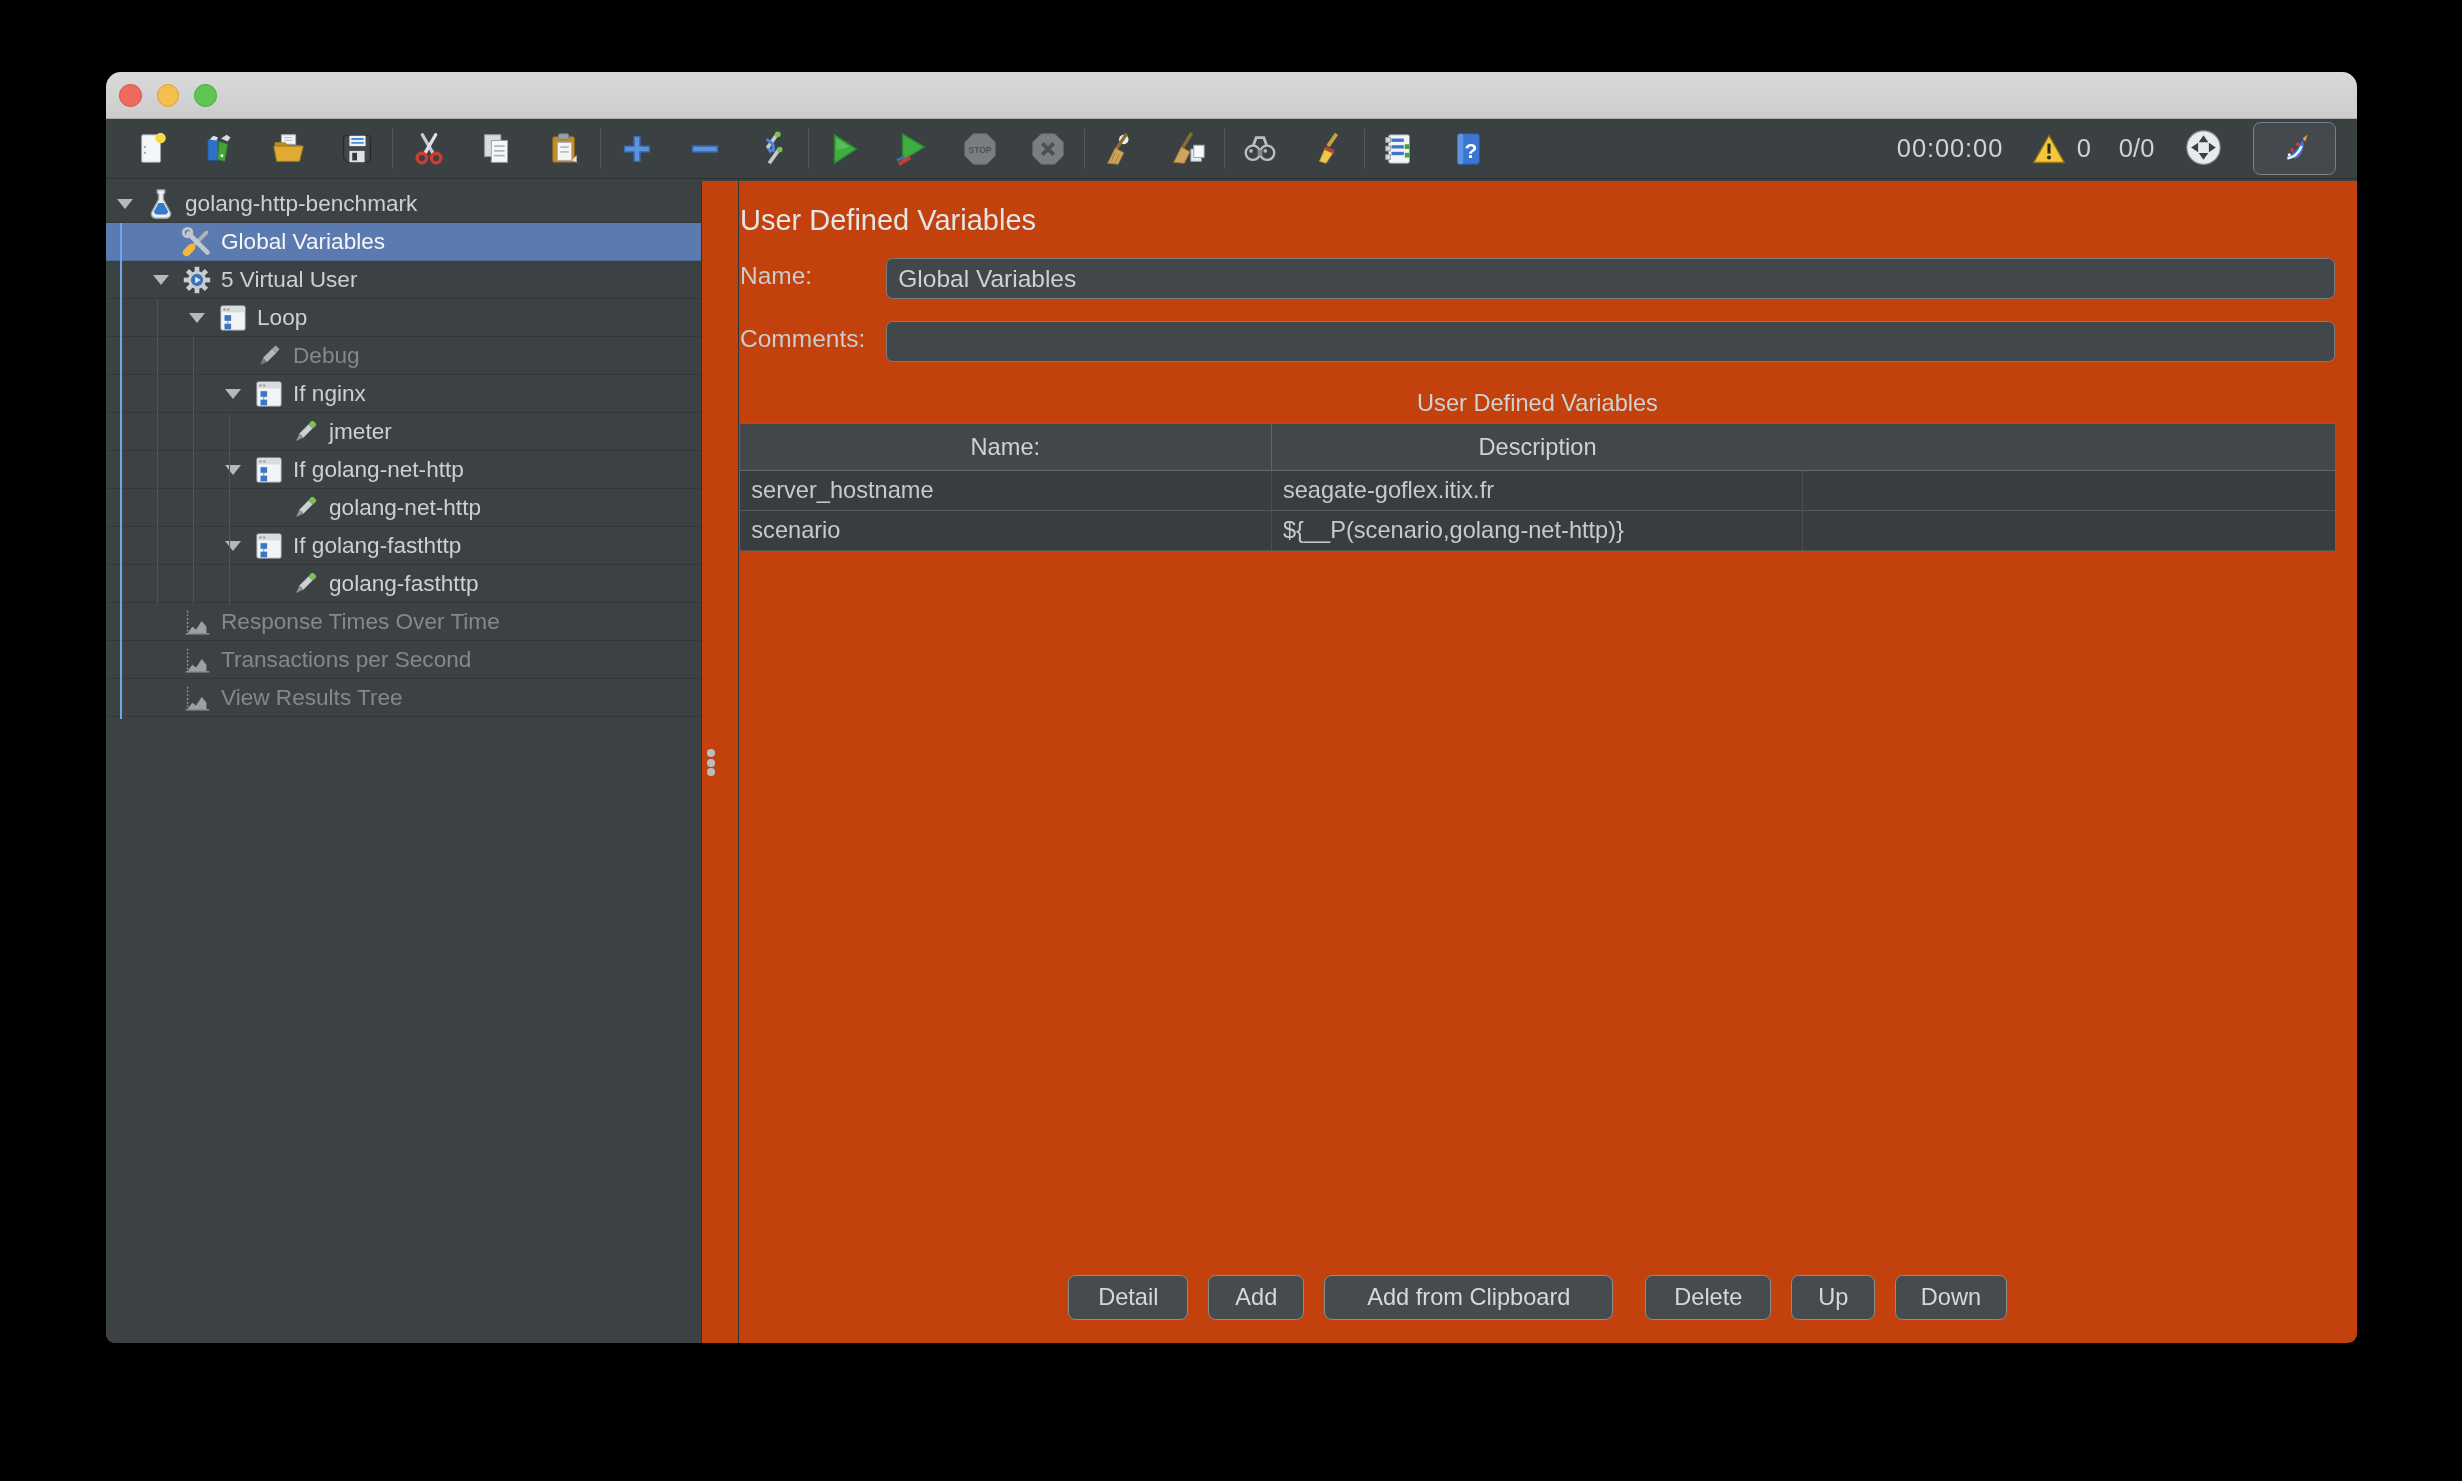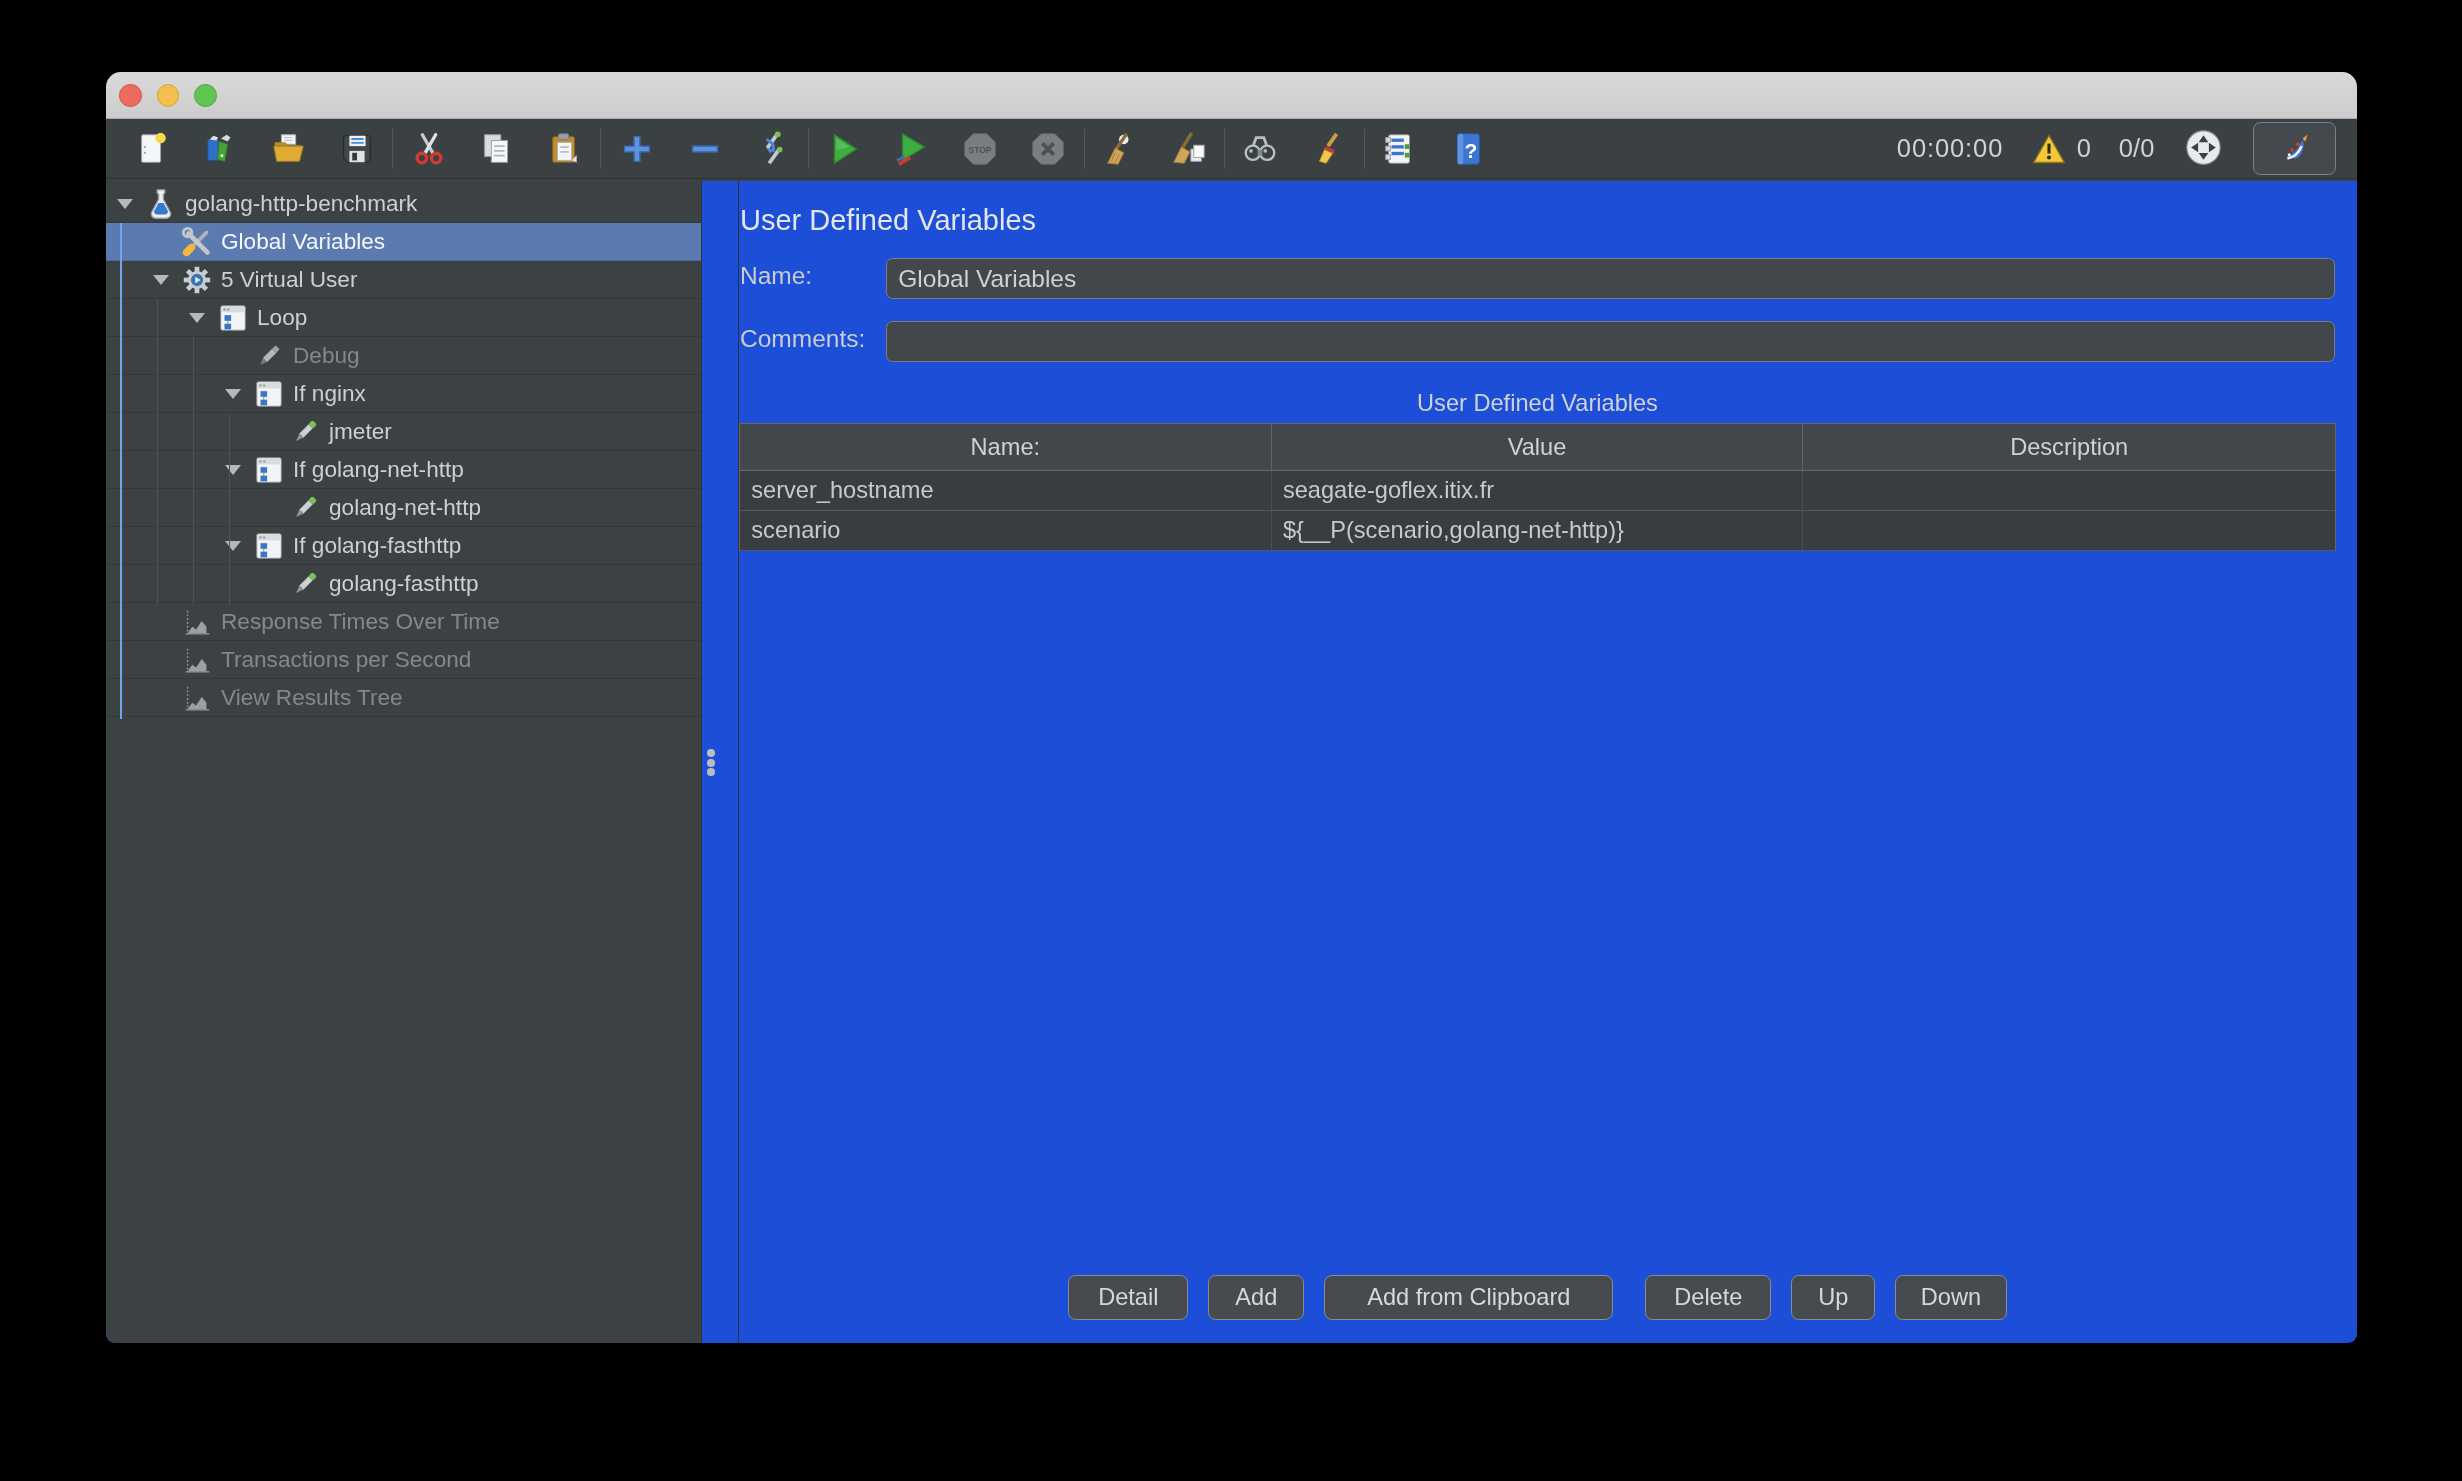--- a/index.html
+++ b/index.html
@@ -32,21 +32,21 @@
   .timer { font-size:25.5px; color:#cfd3d5; letter-spacing:0.9px; }
   .warnwrap { display:flex; align-items:center; gap:9.4px; }
   .warnwrap svg { width:36px; height:36px; }
   .count { font-size:25.5px; color:#cfd3d5; }
   .pluginbtn { width:83px; height:53px; border:1.9px solid #7d8286; border-radius:7.5px;
                background:#44494d; display:flex; align-items:center; justify-content:center; }
   .pluginbtn svg { width:38px; height:38px; }
   .spherewrap svg { width:43px; height:43px; }
 
   
-  .content { position:absolute; left:0; top:109px; right:0; bottom:0; background:#1d4ed8; }
+  .content { position:absolute; left:0; top:109px; right:0; bottom:0; background:#c2410c; }
 
   
   .tree { position:absolute; left:0; top:0; bottom:0; width:596px; background:#3c4144;
           border-right:0.9px solid #2f3336; }
   .guide { position:absolute; width:1.9px; z-index:2; pointer-events:none; }
   .guide.blue { background:#6ea6e8; }
   .guide.gray { background:#4e5356; width:0.9px; }
   .treerows { position:relative; padding-top:3.8px; z-index:1; }
   .trow { position:relative; height:38px; box-shadow:inset 0 -0.9px rgba(0,0,0,0.13); --lv:0; }
   .trow.selected { background:#5a7ab0; }
@@ -562,21 +562,20 @@
       <div class="finput" style="top:77px;">Global Variables</div>
 
       <div class="flabel" style="top:144px;">Comments:</div>
       <div class="finput" style="top:140px;"></div>
 
       <div class="caption">User Defined Variables</div>
 
       <div class="vtable">
         <div class="thead">
           <div class="hcell">Name:</div>
-          <div class="hcell">Value</div>
           <div class="hcell">Description</div>
         </div>
         <div class="tbody">
           <div class="brow">
             <div class="bcell">server_hostname</div>
             <div class="bcell">seagate-goflex.itix.fr</div>
             <div class="bcell"></div>
           </div>
           <div class="brow">
             <div class="bcell">scenario</div>

